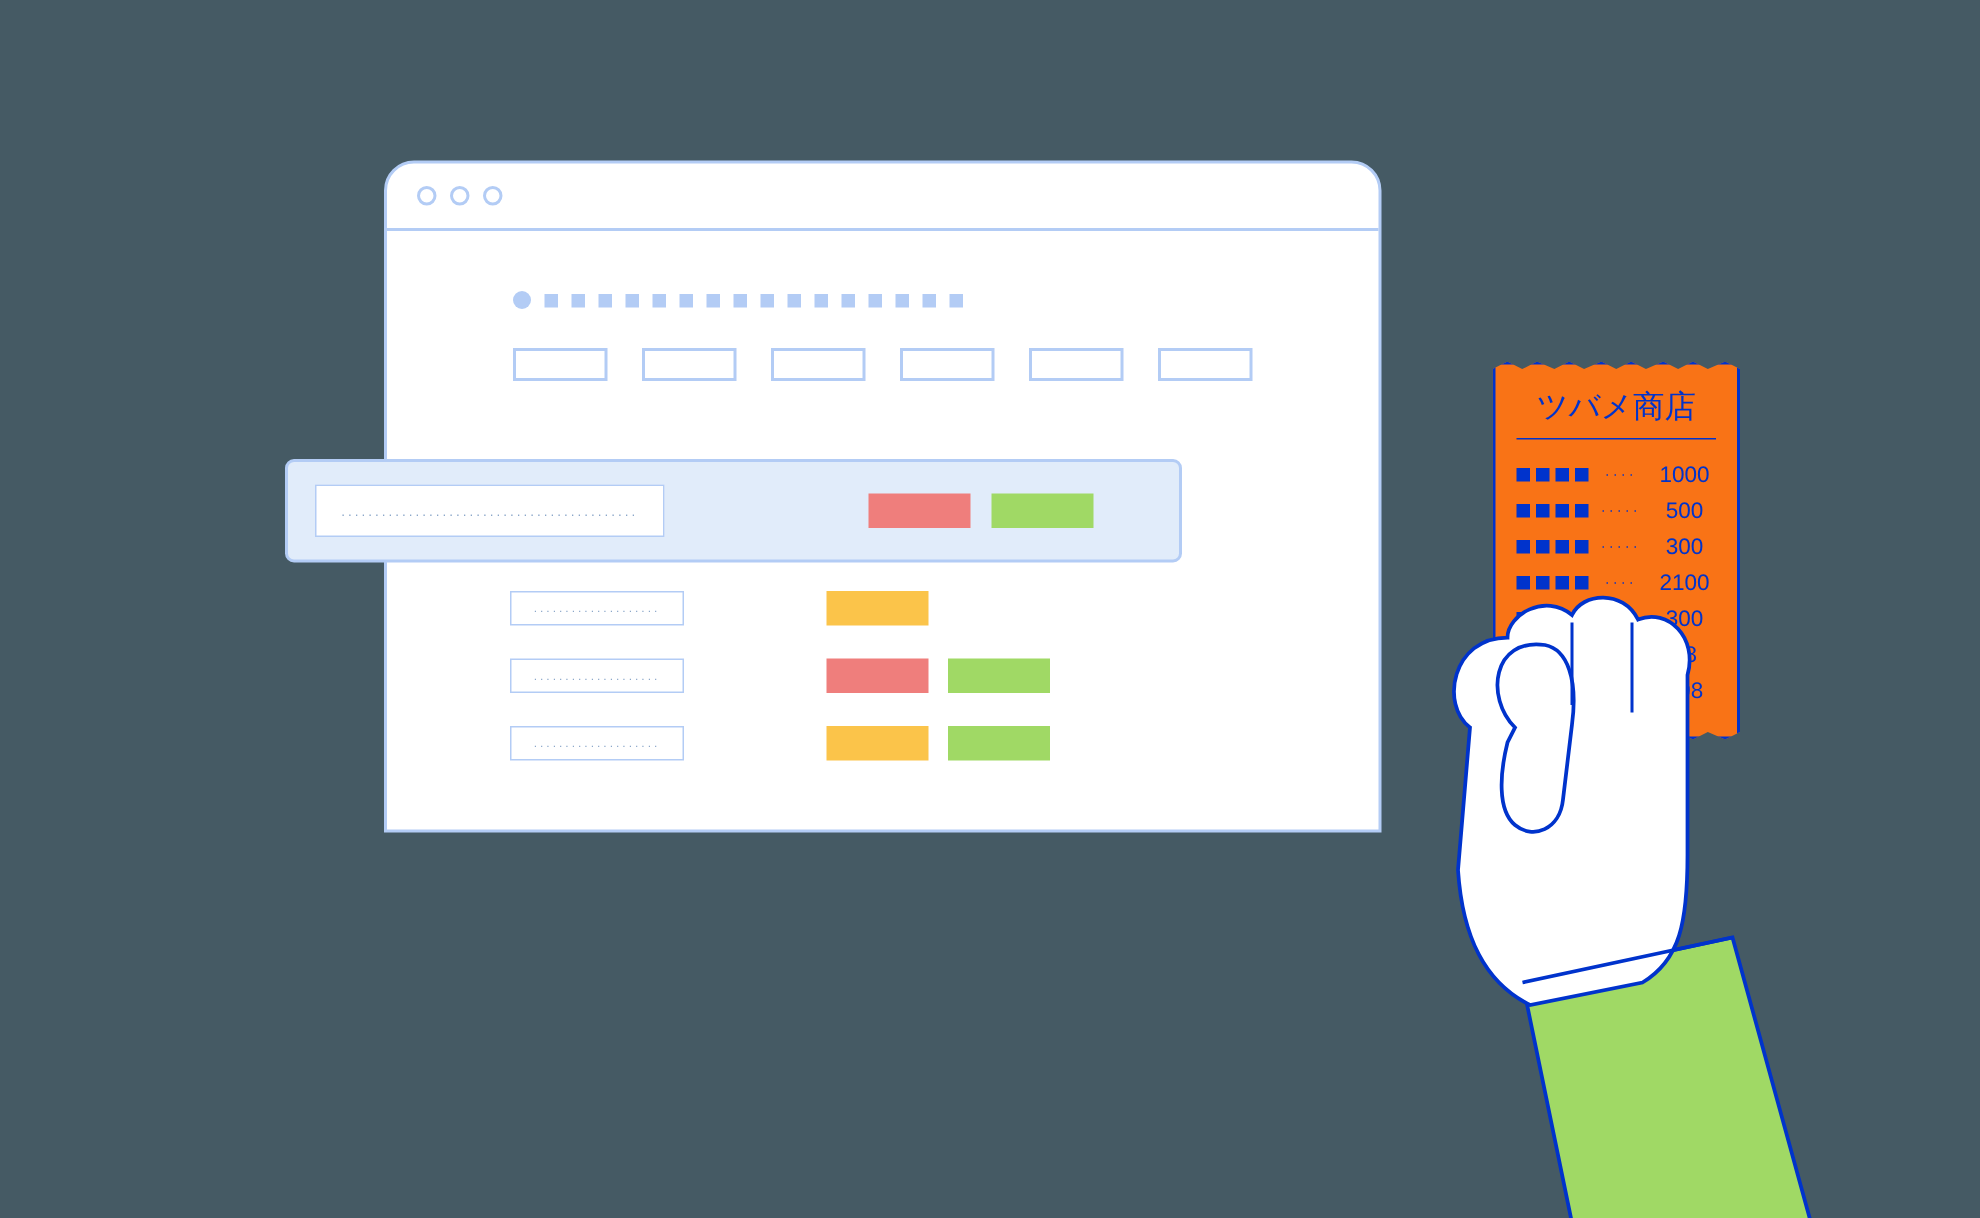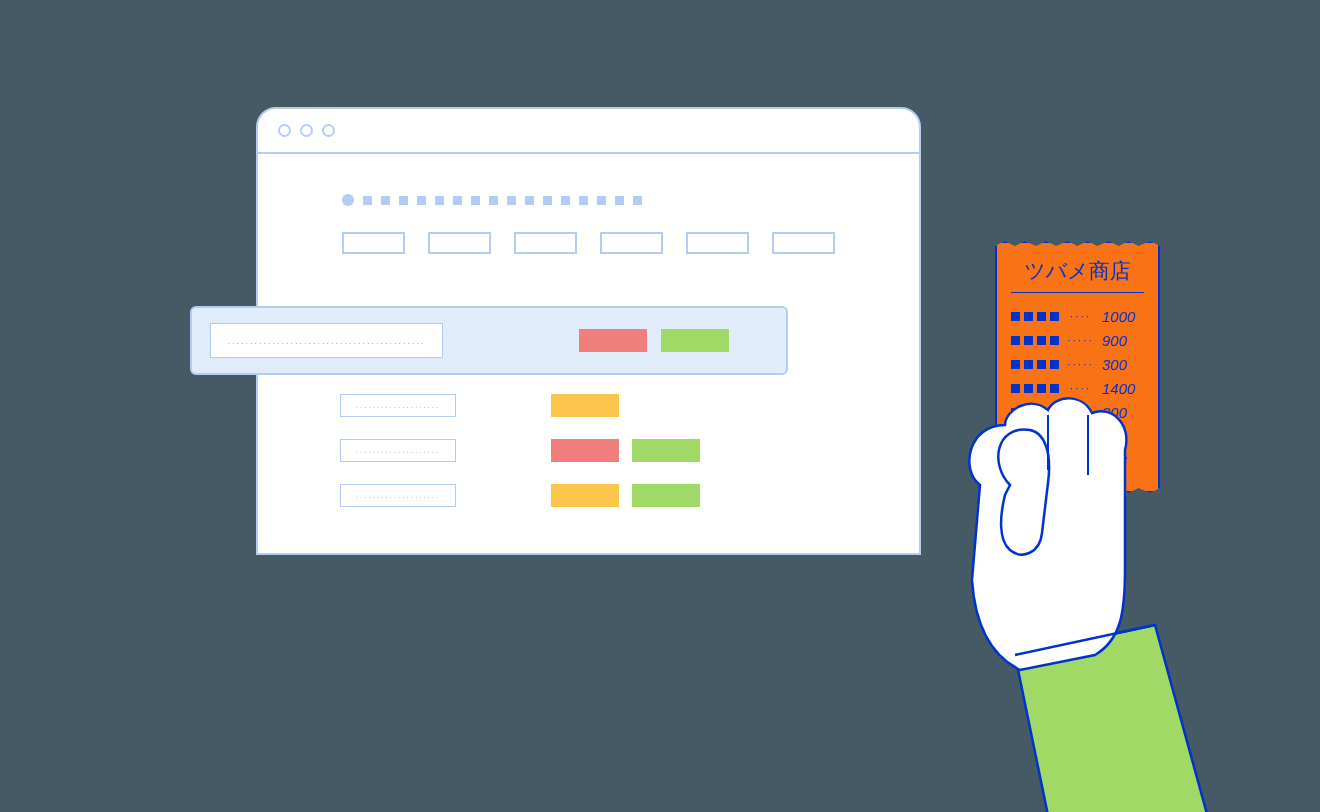--- a/index.html
+++ b/index.html
@@ -143,21 +143,21 @@
     justify-content: space-between;
     height: 24px;
     color: #0033cc;
     font-size: 15px;
   }
   .rline .blocks { display: flex; gap: 4px; }
   .rline .blk {
     width: 9px; height: 9px; background: #0033cc;
   }
   .rline .dots { flex: 1; text-align: center; letter-spacing: 2px; font-size: 10px; }
-  .rline .val { width: 42px; text-align: left; font-style: italic; }
+  .rline .val { width: 42px; text-align: center; }
 
   
   .hand {
     position: absolute;
     left: 920px;
     top: 355px;
     width: 270px;
     height: 460px;
     pointer-events: none;
   }
@@ -249,41 +249,41 @@
       <span class="val">1000</span>
     </div>
     <div class="rline">
       <span class="blocks">
           <span class="blk"></span>
           <span class="blk"></span>
           <span class="blk"></span>
           <span class="blk"></span>
         </span>
       <span class="dots">·····</span>
-      <span class="val">900</span>
+      <span class="val">500</span>
     </div>
     <div class="rline">
       <span class="blocks">
           <span class="blk"></span>
           <span class="blk"></span>
           <span class="blk"></span>
           <span class="blk"></span>
         </span>
       <span class="dots">·····</span>
       <span class="val">300</span>
     </div>
     <div class="rline">
       <span class="blocks">
           <span class="blk"></span>
           <span class="blk"></span>
           <span class="blk"></span>
           <span class="blk"></span>
         </span>
       <span class="dots">····</span>
-      <span class="val">1400</span>
+      <span class="val">2100</span>
     </div>
     <div class="rline">
       <span class="blocks">
           <span class="blk"></span>
           <span class="blk"></span>
         </span>
       <span class="dots">········</span>
       <span class="val">300</span>
     </div>
     <div class="rline">

